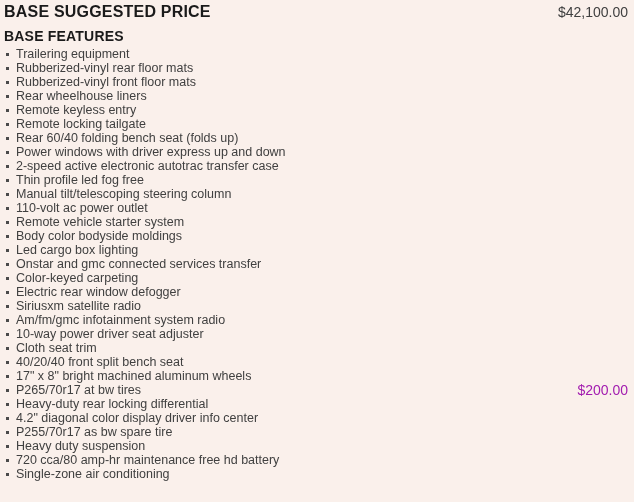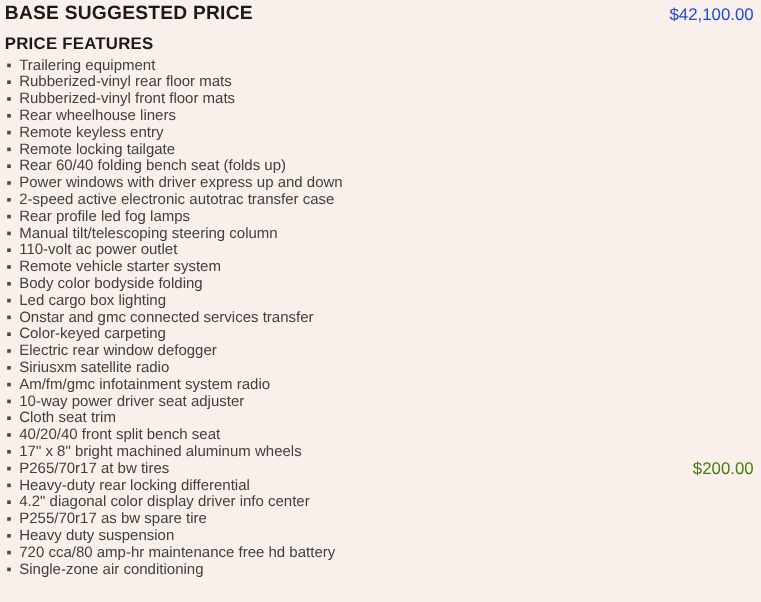--- a/index.html
+++ b/index.html
@@ -26,21 +26,21 @@
     }
     .base-title {
       font-size: 16px;
       line-height: 16px;
       font-weight: bold;
       color: #1a1a1a;
       letter-spacing: 0.2px;
     }
     .base-price {
       font-size: 14px;
-      color: #1d4ed8;
+      color: #404040;
     }
     .features-heading {
       margin-top: 9px;
       font-size: 14px;
       line-height: 14px;
       font-weight: bold;
       color: #1a1a1a;
       letter-spacing: 0.2px;
     }
     ul.features {
@@ -63,34 +63,34 @@
       background: #4a4a4a;
       margin: 0 7px 0 2px;
     }
     .feature-label {
       flex: 1;
       overflow: hidden;
     }
     .feature-price {
       flex: none;
       font-size: 14px;
-      color: #4d7c0f;
+      color: #a21caf;
     }
   </style>
 </head>
 <body>
 
 <div class="sheet">
 
   <div class="header-row">
     <div class="base-title">BASE SUGGESTED PRICE</div>
     <div class="base-price">$42,100.00</div>
   </div>
 
-  <div class="features-heading">PRICE FEATURES</div>
+  <div class="features-heading">BASE FEATURES</div>
 
   <ul class="features" id="feature-list">
   <li class="feature-row">
     <span class="bullet"></span>
     <span class="feature-label">Trailering equipment</span>
     <span class="feature-price"></span>
   </li>
 
   <li class="feature-row">
     <span class="bullet"></span>
@@ -136,21 +136,21 @@
 
   <li class="feature-row">
     <span class="bullet"></span>
     <span class="feature-label">2-speed active electronic autotrac transfer case</span>
     <span class="feature-price"></span>
   </li>
 
 
   <li class="feature-row">
     <span class="bullet"></span>
-    <span class="feature-label">Rear profile led fog lamps</span>
+    <span class="feature-label">Thin profile led fog free</span>
     <span class="feature-price"></span>
   </li>
 
   <li class="feature-row">
     <span class="bullet"></span>
     <span class="feature-label">Manual tilt/telescoping steering column</span>
     <span class="feature-price"></span>
   </li>
 
   <li class="feature-row">
@@ -160,21 +160,21 @@
   </li>
 
   <li class="feature-row">
     <span class="bullet"></span>
     <span class="feature-label">Remote vehicle starter system</span>
     <span class="feature-price"></span>
   </li>
 
   <li class="feature-row">
     <span class="bullet"></span>
-    <span class="feature-label">Body color bodyside folding</span>
+    <span class="feature-label">Body color bodyside moldings</span>
     <span class="feature-price"></span>
   </li>
 
   <li class="feature-row">
     <span class="bullet"></span>
     <span class="feature-label">Led cargo box lighting</span>
     <span class="feature-price"></span>
   </li>
 
 

